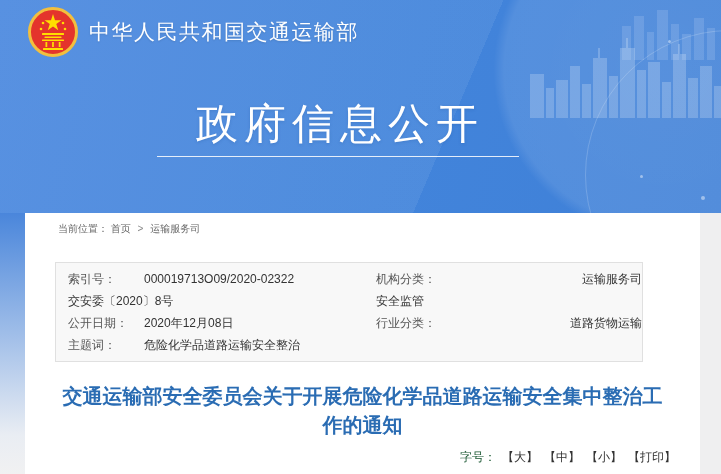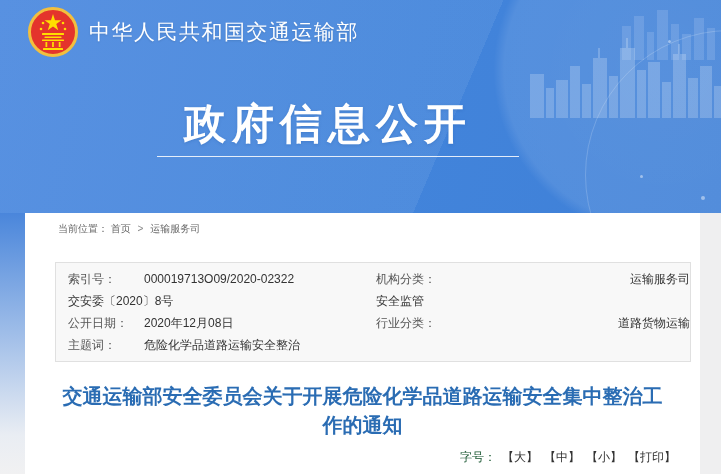--- a/index.html
+++ b/index.html
@@ -27,41 +27,41 @@
   }
   .dot { position: absolute; border-radius: 50%; background: rgba(255,255,255,0.45); }
   .skyline { position: absolute; left: 528px; top: 36px; opacity: 0.95; }
   .skyline-top { position: absolute; left: 620px; top: 8px; opacity: 0.8; }
 
   .brand { position: absolute; left: 28px; top: 7px; display: flex; align-items: center; cursor: pointer; }
   .emblem { width: 50px; height: 50px; display: block; }
   .site-name { color: #ffffff; font-size: 21px; font-weight: normal; letter-spacing: 1.5px; margin-left: 11px; text-shadow: 0 1px 2px rgba(0,0,0,0.12); }
 
   .banner-title {
-    position: absolute; left: 0; top: 96px; width: 656px; text-align: center;
-    color: #ffffff; font-size: 42px; font-weight: bold; letter-spacing: 6px;
+    position: absolute; left: 12px; top: 96px; width: 656px; text-align: center;
+    color: #ffffff; font-size: 42px; font-weight: normal; letter-spacing: 6px;
     text-shadow: 0 1px 3px rgba(30,80,150,0.25);
   }
   .banner-underline { position: absolute; left: 157px; top: 156px; width: 362px; height: 1px; background: rgba(255,255,255,0.85); }
 
   
   .left-strip {
     position: absolute; left: 0; top: 213px; width: 25px; height: 261px;
     background: linear-gradient(180deg, #4a86db 0%, #9dbce8 45%, #e9edf3 85%, #f1f1f2 100%);
   }
 
   
   .content { position: absolute; left: 25px; top: 213px; width: 675px; height: 261px; background: #ffffff; }
 
   .breadcrumb { padding: 9px 0 0 33px; font-size: 10px; color: #666; }
   .breadcrumb a { color: #666; text-decoration: none; cursor: pointer; }
   .crumb-sep { margin: 0 4px; color: #888; }
 
   .info-table {
-    margin: 26px auto 0 30px; width: 636px;
+    margin: 26px auto 0 30px; width: 588px;
     background: #f8f8f8; border: 1px solid #e0e0e0; padding: 5px 0;
   }
   .info-row { display: flex; height: 22px; line-height: 22px; font-size: 12px; }
   .cell { display: flex; }
   .cell-left { width: 320px; padding-left: 12px; }
   .cell-right { flex: 1; justify-content: space-between; }
   .cell-full { flex: 1; padding-left: 12px; }
   .cell .lbl { width: 76px; color: #555; flex: none; }
   .cell .val { color: #333; }
 

